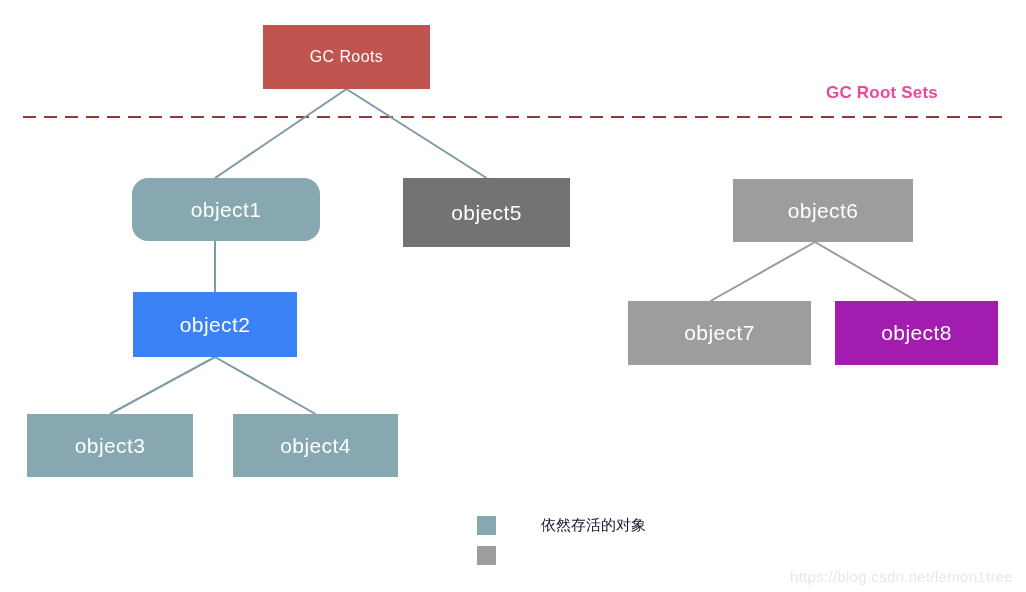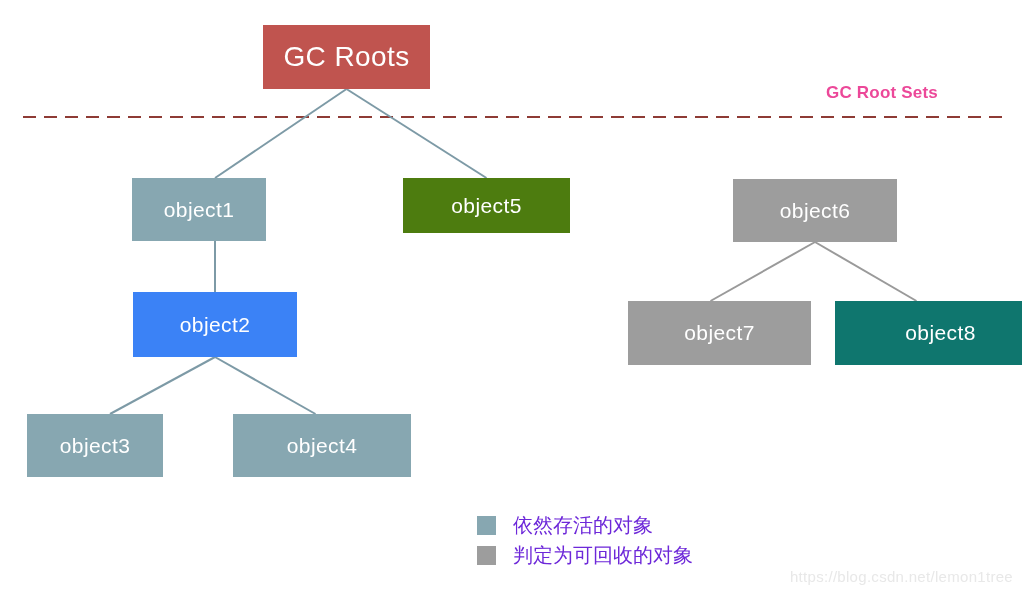--- a/index.html
+++ b/index.html
@@ -12,21 +12,21 @@
     position:absolute;display:flex;align-items:center;justify-content:center;
     color:#ffffff;font-size:21px;letter-spacing:0.4px;white-space:nowrap;
   }
   .sep-label{
     position:absolute;left:826px;top:83px;font-size:17px;font-weight:600;
     color:#ec4899;letter-spacing:0.2px;
   }
   .legend{position:absolute;left:477px;top:516px;}
   .legend-row{display:flex;align-items:center;height:19px;margin-bottom:11px;}
   .swatch{width:19px;height:19px;margin-right:17px;flex:0 0 auto;}
-  .legend-label{font-size:20px;color:#6d28d9;white-space:nowrap;}
+  .legend-label{font-size:15px;color:#0f172a;white-space:nowrap;margin-left:28px;}
   .watermark{
     position:absolute;right:13px;bottom:7px;font-size:15px;color:#e8e8e8;
     letter-spacing:0.3px;
   }
 </style>
 </head>
 <body>
 
 <div class="stage">
   <svg class="edges" id="edges">
@@ -34,34 +34,33 @@
       <line x1="346.5" y1="89" x2="215" y2="178" stroke="#7D9AA6" stroke-width="2"></line>
       <line x1="346.5" y1="89" x2="486.5" y2="178" stroke="#7D9AA6" stroke-width="2"></line>
       <line x1="215" y1="241" x2="215" y2="292" stroke="#7D9AA6" stroke-width="2"></line>
       <line x1="215" y1="357" x2="110" y2="414" stroke="#7D9AA6" stroke-width="2"></line>
       <line x1="215" y1="357" x2="315.5" y2="414" stroke="#7D9AA6" stroke-width="2"></line>
       <line x1="815" y1="242" x2="710.5" y2="301" stroke="#9A9A9A" stroke-width="2"></line>
       <line x1="815" y1="242" x2="916.5" y2="301" stroke="#9A9A9A" stroke-width="2"></line>
     </svg>
   <div class="sep-label">GC Root Sets</div>
   <div id="nodes">
-      <div class="node" style="left: 263px; top: 25px; width: 167px; height: 64px; background: rgb(192, 84, 79); font-size: 28px;">GC Roots</div>
-      <div class="node" style="left: 132px; top: 178px; width: 134px; height: 63px; background: rgb(135, 167, 177);">object1</div>
-      <div class="node" style="left: 403px; top: 178px; width: 167px; height: 55px; background: #4d7c0f;">object5</div>
-      <div class="node" style="left: 733px; top: 179px; width: 164px; height: 63px; background: rgb(157, 157, 157);">object6</div>
+      <div class="node" style="left: 263px; top: 25px; width: 167px; height: 64px; background: rgb(192, 84, 79); font-size: 16px;">GC Roots</div>
+      <div class="node" style="left: 132px; top: 178px; width: 188px; height: 63px; background: rgb(135, 167, 177); border-radius: 16px;">object1</div>
+      <div class="node" style="left: 403px; top: 178px; width: 167px; height: 69px; background: #737373;">object5</div>
+      <div class="node" style="left: 733px; top: 179px; width: 180px; height: 63px; background: rgb(157, 157, 157);">object6</div>
       <div class="node" style="left: 133px; top: 292px; width: 164px; height: 65px; background: #3b82f6;">object2</div>
       <div class="node" style="left: 628px; top: 301px; width: 183px; height: 64px; background: rgb(157, 157, 157);">object7</div>
-      <div class="node" style="left: 835px; top: 301px; width: 163px; height: 64px; background: #0f766e; padding-left: 24px;">object8</div>
-      <div class="node" style="left: 27px; top: 414px; width: 136px; height: 63px; background: rgb(135, 167, 177);">object3</div>
-      <div class="node" style="left: 233px; top: 414px; width: 178px; height: 63px; background: rgb(135, 167, 177);">object4</div>
+      <div class="node" style="left: 835px; top: 301px; width: 163px; height: 64px; background: #a21caf;">object8</div>
+      <div class="node" style="left: 27px; top: 414px; width: 166px; height: 63px; background: rgb(135, 167, 177);">object3</div>
+      <div class="node" style="left: 233px; top: 414px; width: 165px; height: 63px; background: rgb(135, 167, 177);">object4</div>
     </div>
   <div class="legend">
     <div class="legend-row">
       <span class="swatch" style="background: rgb(135, 167, 177);"></span>
       <span class="legend-label">依然存活的对象</span>
     </div>
     <div class="legend-row">
       <span class="swatch" style="background: rgb(157, 157, 157);"></span>
-      <span class="legend-label">判定为可回收的对象</span>
     </div>
   </div>
   <div class="watermark">https://blog.csdn.net/lemon1tree</div>
 </div>
 
 </body></html>

